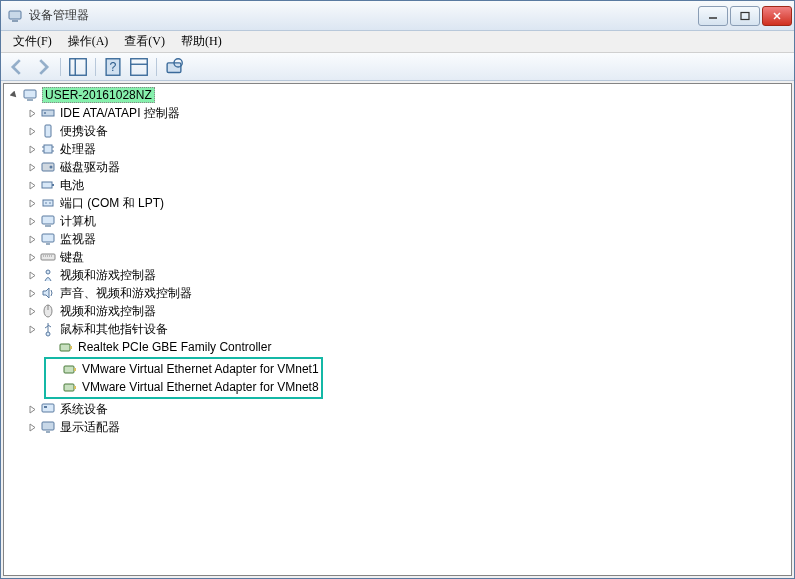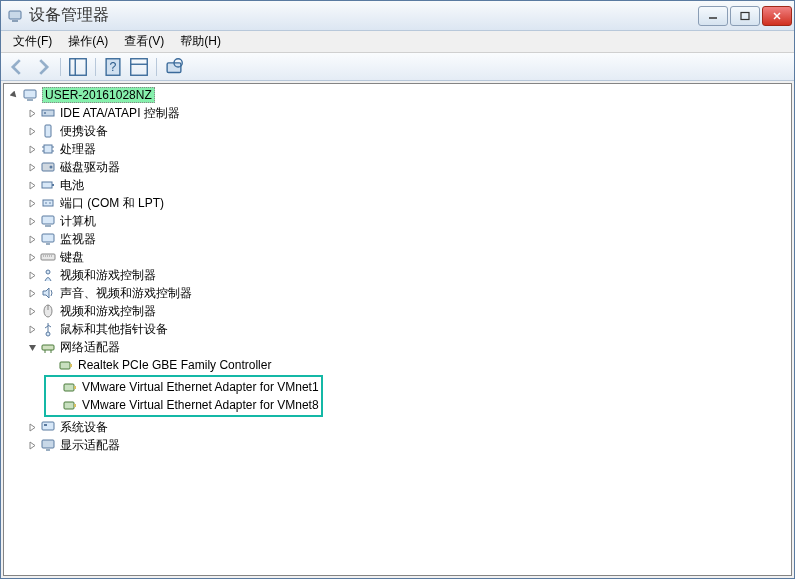--- a/index.html
+++ b/index.html
@@ -3,29 +3,29 @@
 <meta charset="utf-8">
 <style>
 * { margin: 0; padding: 0; box-sizing: border-box; }
 body { font-family: "Microsoft YaHei", "SimSun", sans-serif; font-size: 12px; background: #fff; width: 795px; height: 579px; overflow: hidden; }
 
 
 .window { width: 795px; height: 579px; border: 1px solid #5a7aa0; display: flex; flex-direction: column; background: #f0f0f0; }
 .titlebar { height: 30px; background: linear-gradient(to bottom, #f8fafc, #dce6f2); display: flex; align-items: center; padding: 0 2px 0 6px; border-bottom: 1px solid #b8c8da; }
 .titlebar-icon { width: 16px; height: 16px; margin-right: 6px; display: flex; align-items: center; justify-content: center; }
 .titlebar-icon svg { width: 16px; height: 16px; }
-.titlebar-title { flex: 1; color: #333; font-size: 16px; }
+.titlebar-title { flex: 1; color: #333; font-size: 12px; }
 .win-btns { display: flex; gap: 2px; }
 .win-btn { width: 30px; height: 20px; border: 1px solid #8a9db5; border-radius: 3px; display: flex; align-items: center; justify-content: center; background: linear-gradient(to bottom, #f5f9fd, #d6e3f0); cursor: pointer; }
 .win-btn.close { background: linear-gradient(to bottom, #f08080, #d03020); border-color: #a02818; }
 .win-btn svg { width: 12px; height: 10px; }
 
 
 .menubar { height: 22px; background: #f0f0f0; display: flex; align-items: center; padding: 0 4px; border-bottom: 1px solid #d0d0d0; }
-.menu-item { padding: 12px 8px; cursor: pointer; color: #000; }
+.menu-item { padding: 12px 8px; cursor: pointer; color: #000; font-family: Liberation Serif, serif; }
 
 
 .toolbar { height: 28px; background: linear-gradient(to bottom, #fafcfe, #e4ecf5); display: flex; align-items: center; padding: 0 4px; border-bottom: 1px solid #b8c8da; gap: 2px; }
 .tb-btn { width: 24px; height: 22px; display: flex; align-items: center; justify-content: center; border: 1px solid transparent; cursor: pointer; }
 .tb-btn.disabled { opacity: 0.5; cursor: default; }
 .tb-sep { width: 1px; height: 18px; background: #b8c8da; margin: 0 3px; }
 
 
 .content { flex: 1; background: #fff; border: 1px solid #848484; margin: 2px; overflow: auto; padding: 2px; }
 .tree { padding-left: 2px; }
@@ -319,35 +319,20 @@
               </svg>
             </span>
             <span class="ico">
               <svg viewBox="0 0 16 16">
                 <circle cx="8" cy="13" r="2" fill="#d8e8f8" stroke="#5a7aa0"></circle>
                 <line x1="8" y1="2" x2="8" y2="11" stroke="#5a7aa0"></line>
                 <path d="M8 5 L5 7 M8 4 L11 6" stroke="#5a7aa0"></path>
               </svg>
             </span>
             <span class="lbl">鼠标和其他指针设备</span>
-          </div>
-          <div class="node">
-            <span class="exp">
-              <svg viewBox="0 0 9 9">
-                <path d="M1 2 L8 2 L4.5 8 Z" fill="#595959"></path>
-              </svg>
-            </span>
-            <span class="ico">
-              <svg viewBox="0 0 16 16">
-                <rect x="2" y="6" width="12" height="5" rx="1" fill="#d0e0c0" stroke="#4a7a3a"></rect>
-                <line x1="5" y1="11" x2="5" y2="14" stroke="#4a7a3a"></line>
-                <line x1="11" y1="11" x2="11" y2="14" stroke="#4a7a3a"></line>
-              </svg>
-            </span>
-            <span class="lbl">网络适配器</span>
           </div>
           <div class="children">
             <div class="node">
               <span class="exp"></span>
               <span class="ico">
                 <svg viewBox="0 0 16 16">
                   <rect x="2" y="5" width="10" height="7" rx="1" fill="#c8e0c0" stroke="#4a7a3a"></rect>
                   <rect x="12" y="7" width="2" height="3" fill="#d8c060"></rect>
                 </svg>
               </span>

